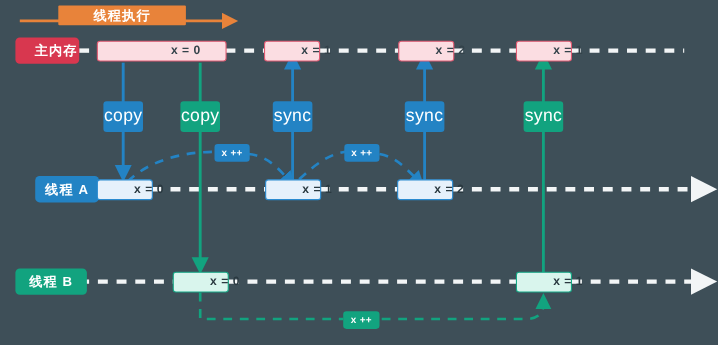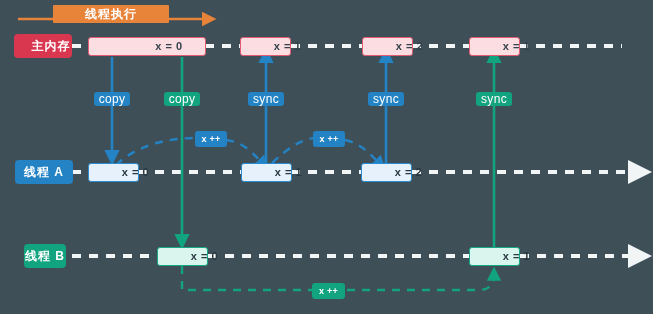--- a/index.html
+++ b/index.html
@@ -53,23 +53,23 @@
     border:1.5px solid;
     letter-spacing:.5px;
     padding-left:44px;
   }
   .vbox-mem{background:#fbdde2;border-color:#e05a72;color:#33424a;}
   .vbox-a{background:#e6f1fb;border-color:#2b8bd0;color:#2a3940;}
   .vbox-b{background:#d9f5ed;border-color:#15a885;color:#2a3940;}
 
   
   .tag{
-    font-size:12px;
+    font-size:16px;
     color:#ffffff;
-    height:14px;
+    height:28px;
     border-radius:3px;
     letter-spacing:.3px;
   }
   .tag-blue{background:#2383c4;}
   .tag-green{background:#12a37f;}
   .tag-xpp{font-size:9px;font-weight:bold;height:16px;}
 </style>
 </head>
 <body>
 
@@ -143,22 +143,22 @@
 
     <g>
       <path d="M182,266 L182,290 L312,290" fill="none" stroke="#12a37f" stroke-width="2.4" stroke-dasharray="8 7"></path>
       <path d="M347,290 L478,290 C490,290 494,284 494,276" fill="none" stroke="#12a37f" stroke-width="2.4" stroke-dasharray="8 7" marker-end="url(#arrow-green)"></path>
     </g>
   </svg>
 
   <div class="node banner" style="left:53px;top:5px;width:116px;">线程执行</div>
 
   <div class="node chip chip-mem" style="left:14px;top:34px;width:58px;">主内存</div>
-  <div class="node chip chip-a" style="left:15px;top:160px;width:58px;">线程 A</div>
-  <div class="node chip chip-b" style="left:24px;top:244px;width:42px;">线程 B</div>
+  <div class="node chip chip-a" style="left:32px;top:160px;width:58px;">线程 A</div>
+  <div class="node chip chip-b" style="left:14px;top:244px;width:65px;">线程 B</div>
 
   <div class="node vbox vbox-mem" style="left:88px;top:37px;width:118px;">x = 0</div>
   <div class="node vbox vbox-mem" style="left:240px;top:37px;width:51px;">x = 1</div>
   <div class="node vbox vbox-mem" style="left:362px;top:37px;width:51px;">x = 2</div>
   <div class="node vbox vbox-mem" style="left:469px;top:37px;width:51px;">x = 1</div>
 
   <div class="node vbox vbox-a" style="left:88px;top:163px;width:51px;">x = 0</div>
   <div class="node vbox vbox-a" style="left:241px;top:163px;width:51px;">x = 1</div>
   <div class="node vbox vbox-a" style="left:361px;top:163px;width:51px;">x = 2</div>
 

